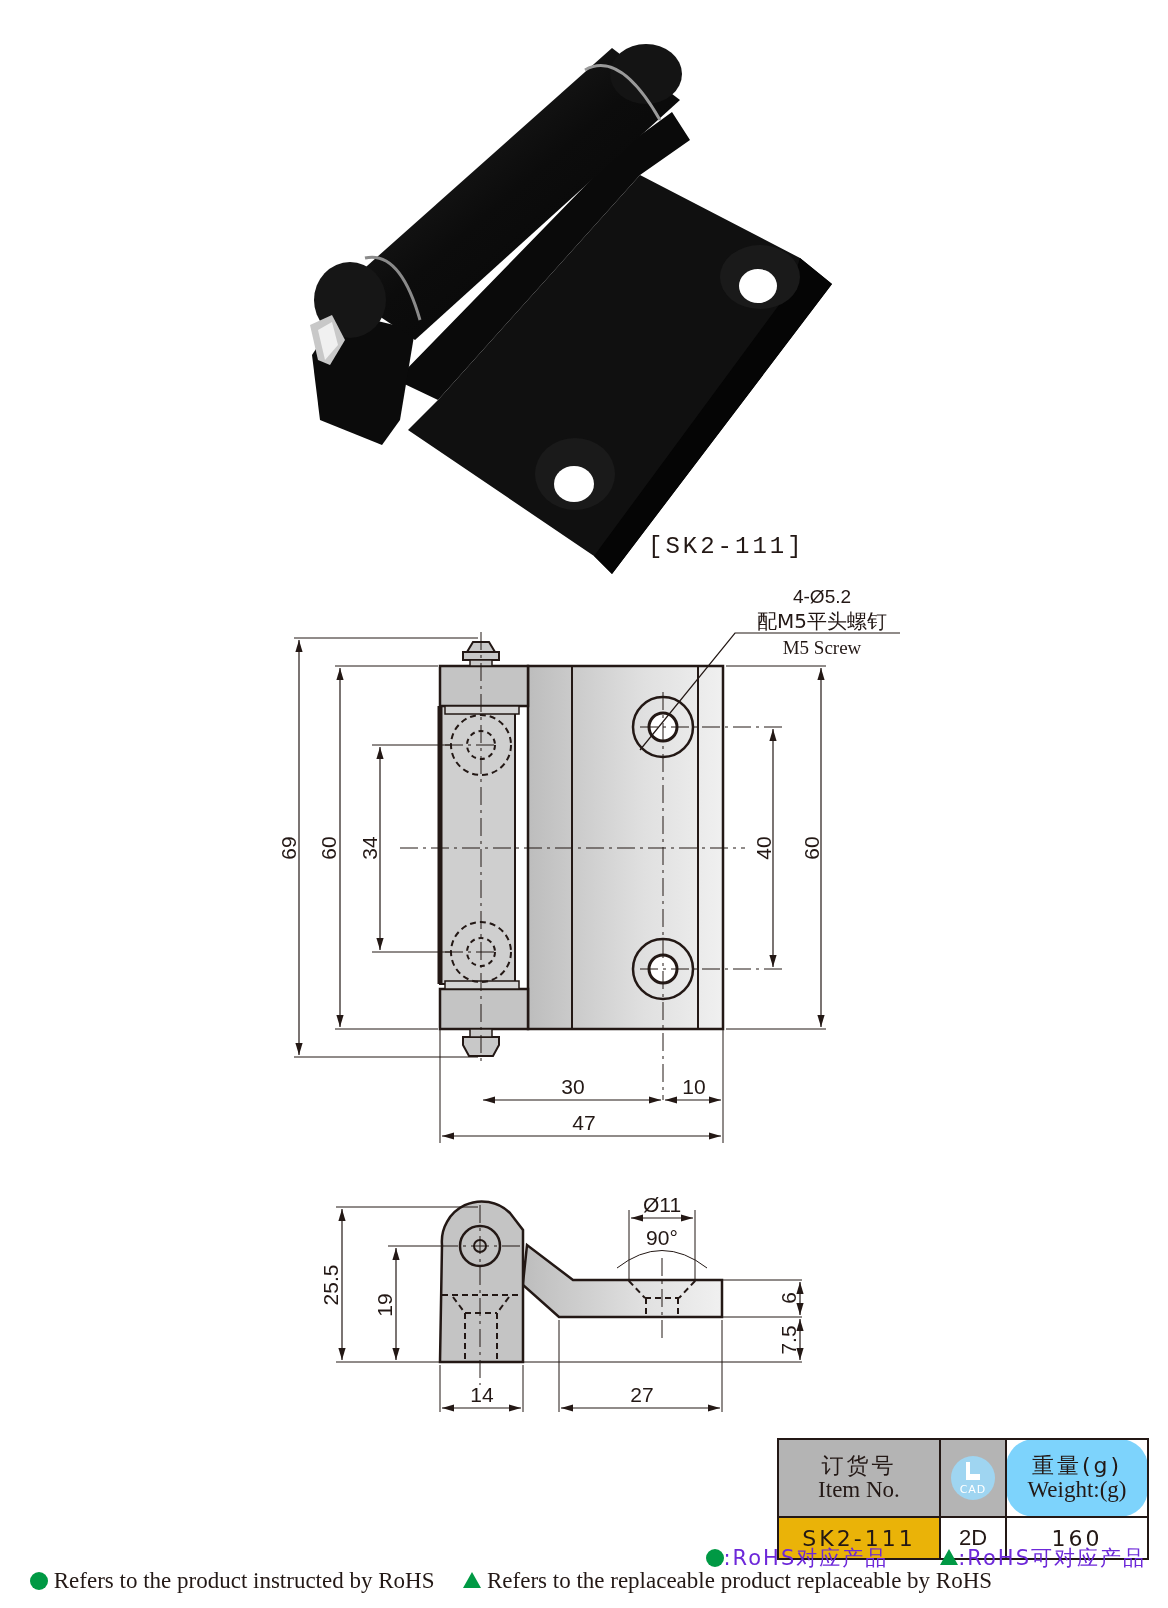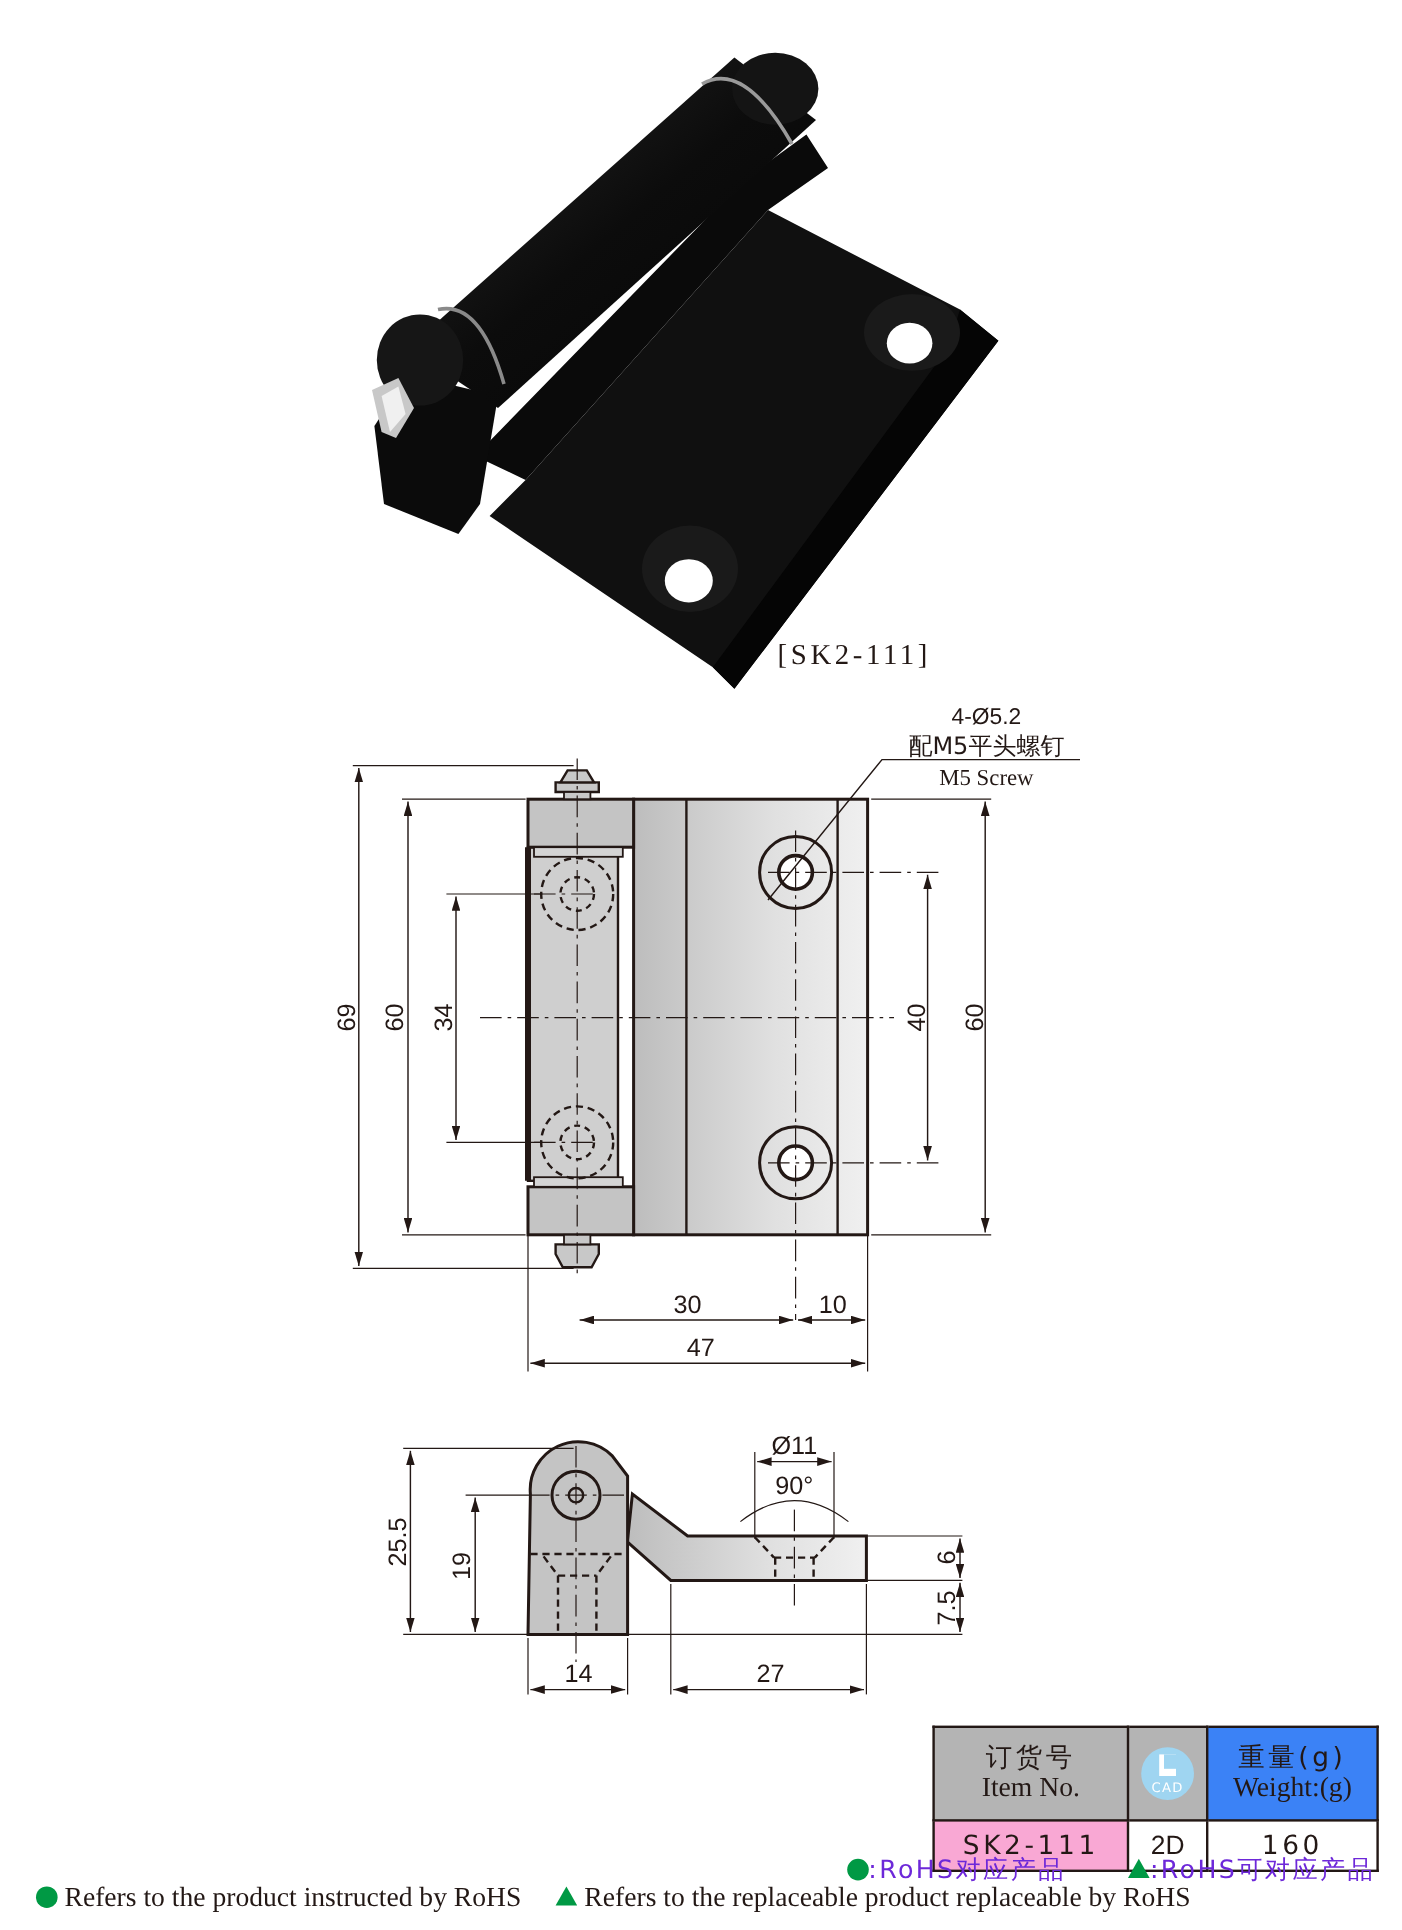--- a/index.html
+++ b/index.html
@@ -1,28 +1,28 @@
 <!DOCTYPE html>
 <html><head>
 <meta charset="utf-8">
 <style>
   html, body { margin:0; padding:0; background:#ffffff; }
   body { width:1168px; height:1608px; position:relative; overflow:hidden; font-family:"Liberation Sans", "DejaVu Sans", sans-serif; color:#231815; }
   svg { position:absolute; left:0; top:0; }
   .svgtext { font-family:"Liberation Sans", "DejaVu Sans", sans-serif; fill:#231815; }
   .serif { font-family:"Liberation Serif", "DejaVu Serif", serif; }
-  .model-label { position:absolute; left:648px; top:533px; font-family:Liberation Serif, serif; font-size:24px; letter-spacing:3px; color:#231815; }
+  .model-label { position:absolute; left:648px; top:533px; font-family:Liberation Mono, monospace; font-size:24px; letter-spacing:3px; color:#231815; }
   table.spec { position:absolute; left:777px; top:1438px; border-collapse:collapse; border:2px solid #231815; }
   table.spec td { border:2px solid #231815; text-align:center; padding:0; }
   .th-item { width:160px; height:58px; background:#b4b4b4; }
   .th-cad { width:64px; height:58px; background:#b4b4b4; }
-  .th-weight { width:140px; height:58px; background:#3b82f6; }
+  .th-weight { width:140px; height:58px; background:#7dd3fc;border-radius:28px; }
   .zh { font-family:"DejaVu Sans", sans-serif; font-size:22px; line-height:24px; letter-spacing:3px; display:block; }
   .en { font-family:"Liberation Serif", "DejaVu Serif", serif; font-size:23px; line-height:24px; display:block; }
-  .td-item { background:#f9a8d4; height:40px; font-size:22px; letter-spacing:3px; font-family:"DejaVu Sans", sans-serif; }
+  .td-item { background:#eab308; height:40px; font-size:22px; letter-spacing:3px; font-family:"DejaVu Sans", sans-serif; }
   .td-cad { background:#ffffff; font-size:22px; font-family:Liberation Sans, sans-serif; }
   .td-weight { background:#ffffff; font-size:22px; letter-spacing:3px; font-family:"DejaVu Sans", sans-serif; }
   .cad-badge { width:44px; height:44px; border-radius:50%; background:#9fd5f1; margin:16px auto; position:relative; }
   .cad-badge .doc { position:absolute; left:15px; top:6px; width:14px; height:18px; background:#fff; }
   .cad-badge .doc::after { content:""; position:absolute; left:4px; top:0; width:10px; height:12px; background:#9fd5f1; }
   .cad-badge .cadtxt { position:absolute; left:0; top:27px; width:44px; text-align:center; color:#fff; font-size:11px; letter-spacing:1px; font-family:"DejaVu Sans", sans-serif; }
   .legend-zh { position:absolute; top:1544px; right:22px; font-size:21px; letter-spacing:2px; font-family:"DejaVu Sans", sans-serif; color:#6d28d9; white-space:nowrap; }
   .legend-en { position:absolute; top:1568px; left:30px; width:1116px; font-size:23px; font-family:"Liberation Serif", "DejaVu Serif", serif; color:#231815; white-space:nowrap; }
   .dot { display:inline-block; width:18px; height:18px; border-radius:50%; background:#009944; vertical-align:-2px; }
   .tri { display:inline-block; width:0; height:0; border-left:9px solid transparent; border-right:9px solid transparent; border-bottom:16px solid #009944; vertical-align:0px; }

